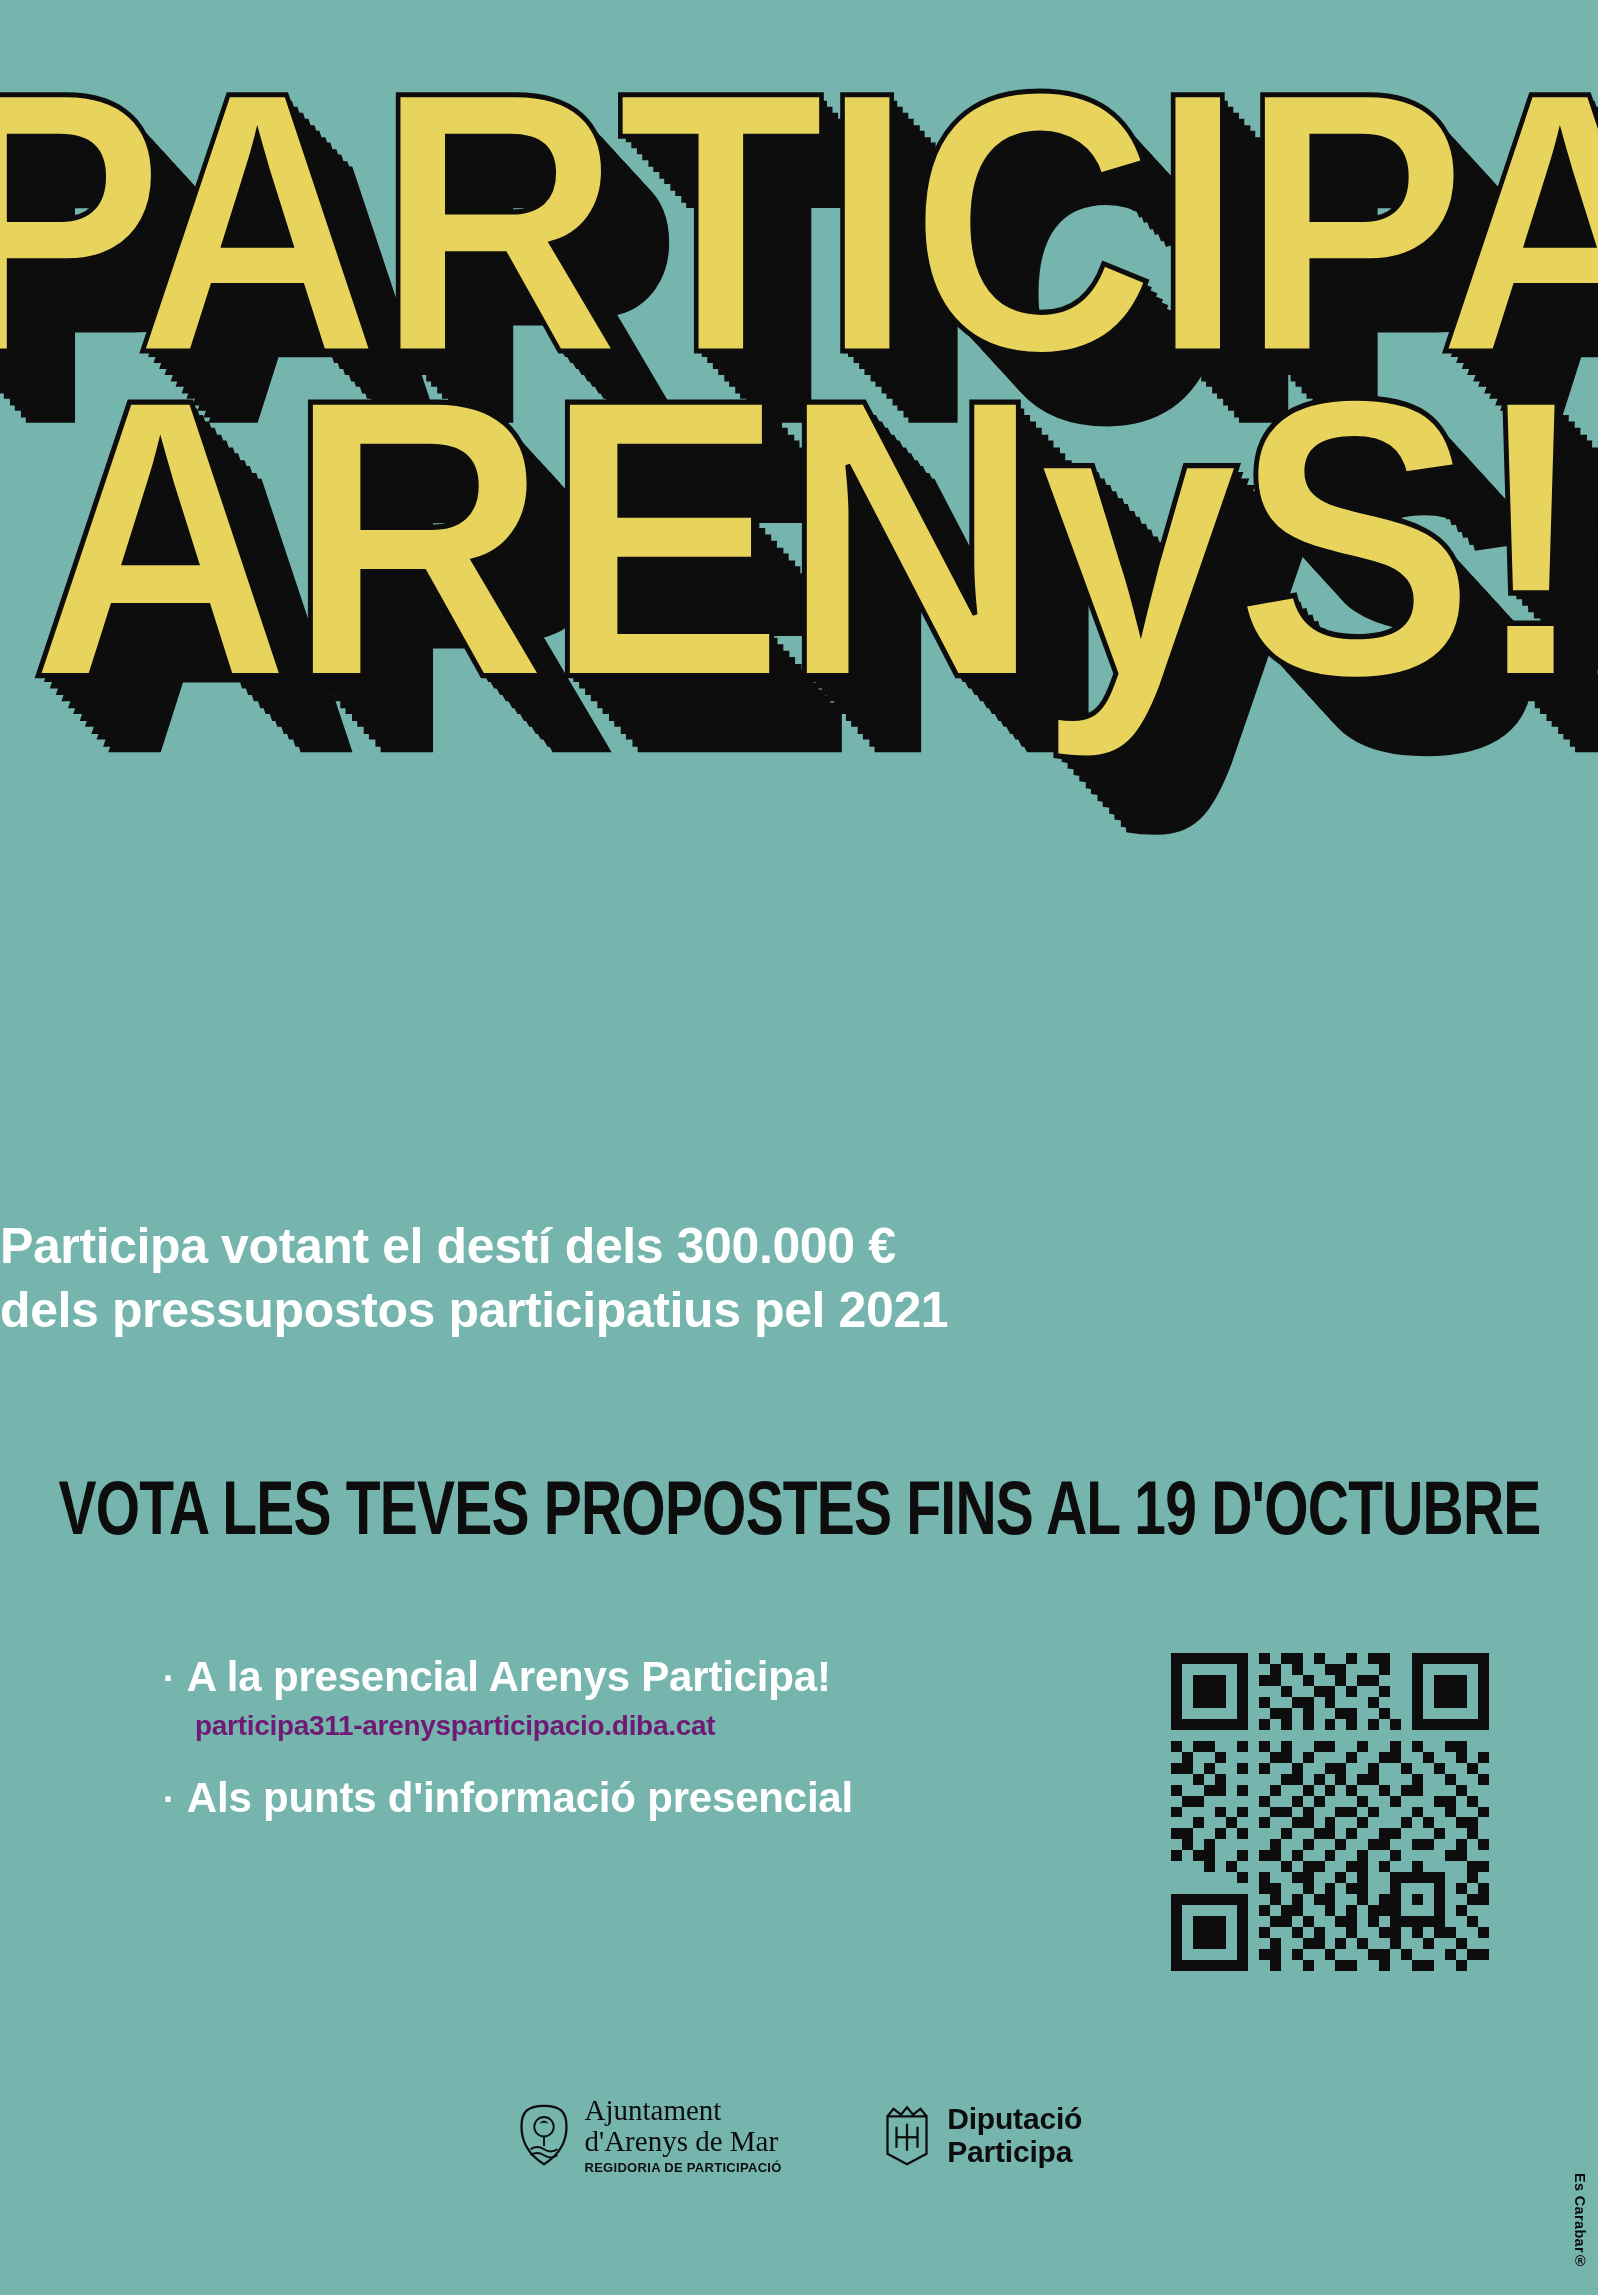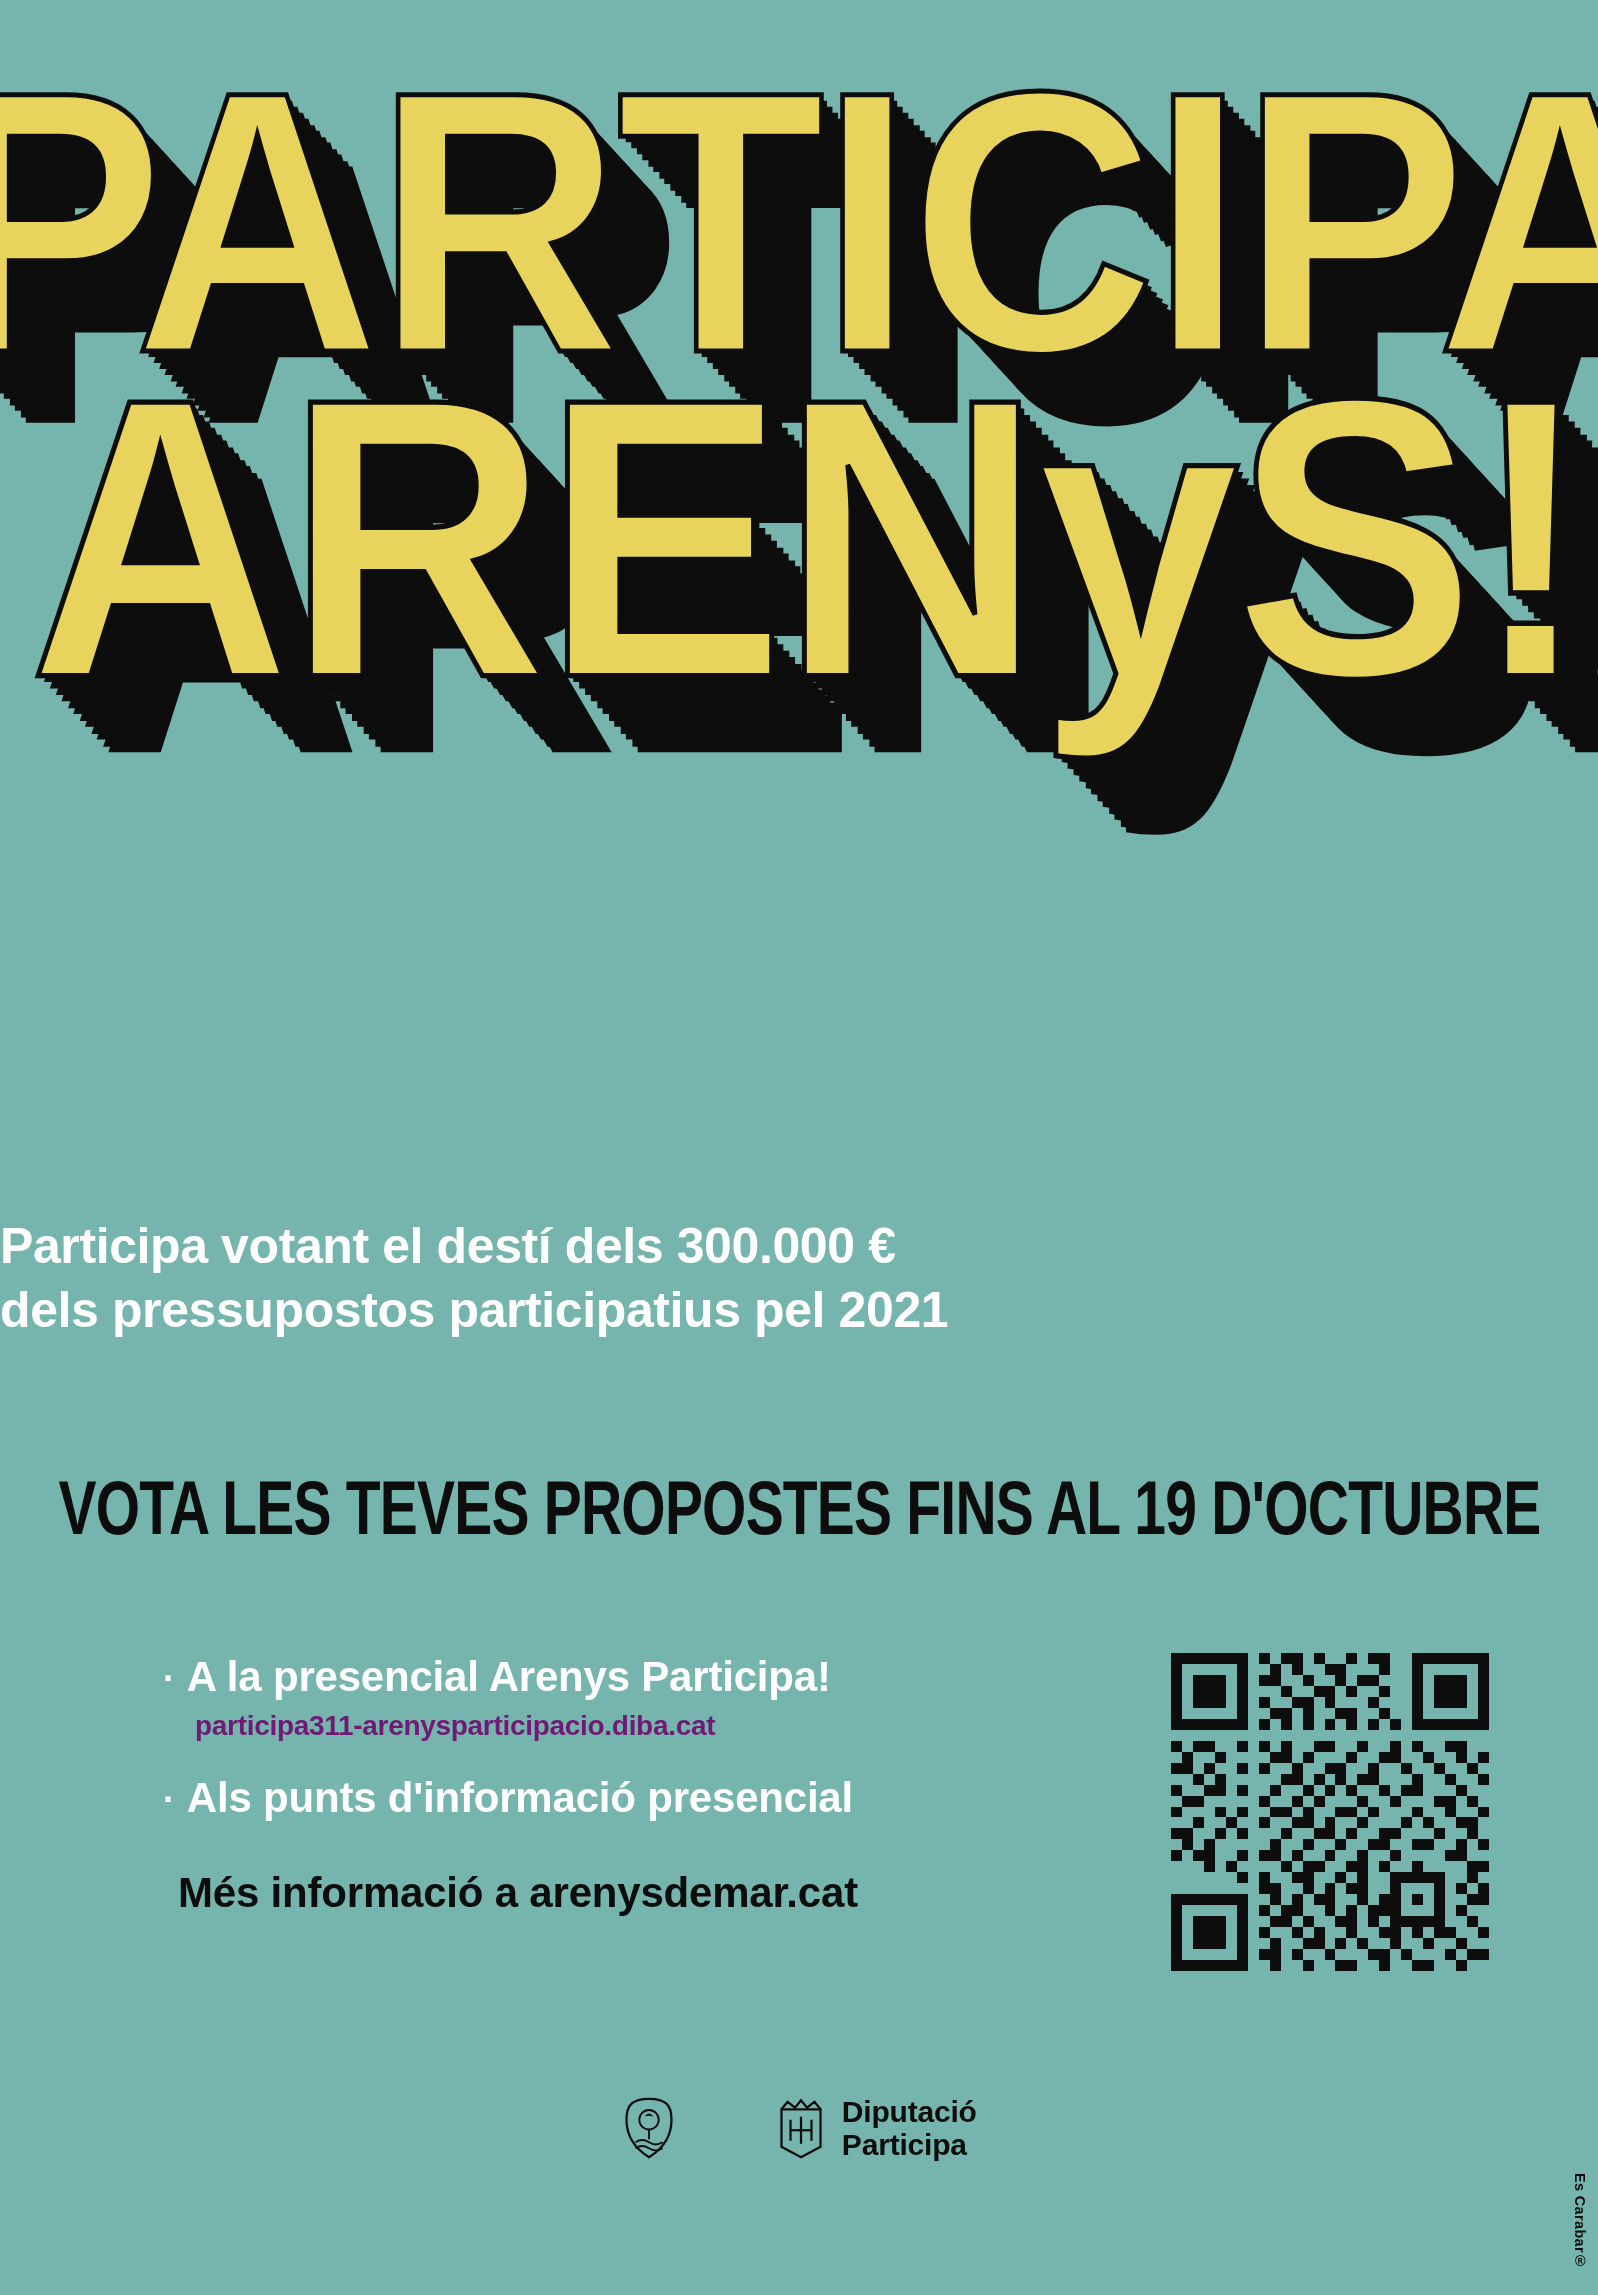--- a/index.html
+++ b/index.html
@@ -243,21 +243,20 @@
       <span class="bullet-dot">·</span>
       <span>A la presencial Arenys Participa!</span>
     </div>
     <div class="url-line">participa311-arenysparticipacio.diba.cat</div>
 
     <div class="bullet-row second">
       <span class="bullet-dot">·</span>
       <span>Als punts d'informació presencial</span>
     </div>
 
-    <div class="more-info">Més informació a arenysdemar.cat</div>
   </div>
 
   <div class="qr">
     <svg width="318" height="318" viewBox="0 0 29 29" shape-rendering="crispEdges" aria-hidden="true">
       <rect width="29" height="29" fill="#75b5ae"></rect>
       <g fill="#0d0d0d">
 
         <rect x="0" y="0" width="7" height="1"></rect>
           <rect x="0" y="6" width="7" height="1"></rect>
         <rect x="0" y="0" width="1" height="7"></rect>
@@ -492,20 +491,25 @@
 
     <div class="logo-group">
       <svg class="crest" viewBox="0 0 72 82">
         <path d="M36 2 C14 2 6 10 6 30 C6 54 20 70 36 80 C52 70 66 54 66 30 C66 10 58 2 36 2 Z" fill="none" stroke="#0d0d0d" stroke-width="3"></path>
         <circle cx="36" cy="30" r="13" fill="none" stroke="#0d0d0d" stroke-width="2.5"></circle>
         <path d="M36 43 L36 56" stroke="#0d0d0d" stroke-width="2.5"></path>
         <path d="M18 60 q9 -6 18 0 q9 6 18 0" fill="none" stroke="#0d0d0d" stroke-width="2.5"></path>
         <path d="M18 68 q9 -6 18 0 q9 6 18 0" fill="none" stroke="#0d0d0d" stroke-width="2.5"></path>
         <path d="M30 26 q6 -9 12 0 q-6 -3 -12 0 Z" fill="#0d0d0d"></path>
       </svg>
+      <div class="logo-text">
+        <div class="l1">Ajuntament</div>
+        <div class="l2">d'Arenys de Mar</div>
+        <div class="l3">REGIDORIA DE PARTICIPACIÓ</div>
+      </div>
     </div>
 
     <div class="logo-group">
       <svg class="crest" viewBox="0 0 72 82">
         <path d="M10 16 L10 66 L36 80 L62 66 L62 16 Z" fill="none" stroke="#0d0d0d" stroke-width="3"></path>
         <path d="M10 16 L18 6 L28 14 L36 4 L44 14 L54 6 L62 16" fill="none" stroke="#0d0d0d" stroke-width="3"></path>
         <path d="M22 30 L22 58 M36 26 L36 62 M50 30 L50 58" stroke="#0d0d0d" stroke-width="3"></path>
         <path d="M22 44 L50 44" stroke="#0d0d0d" stroke-width="3"></path>
       </svg>
       <div class="logo-text diba-text">

